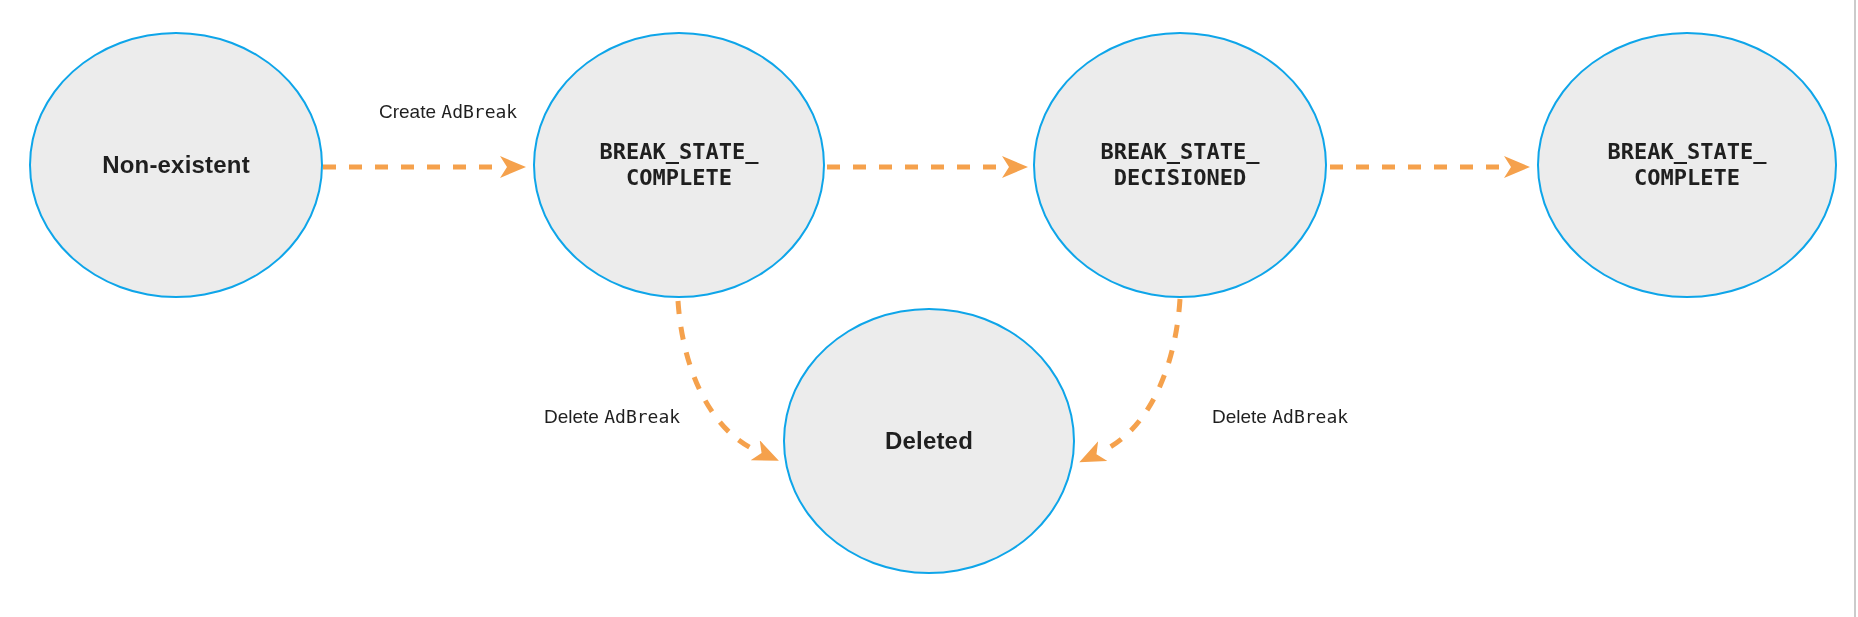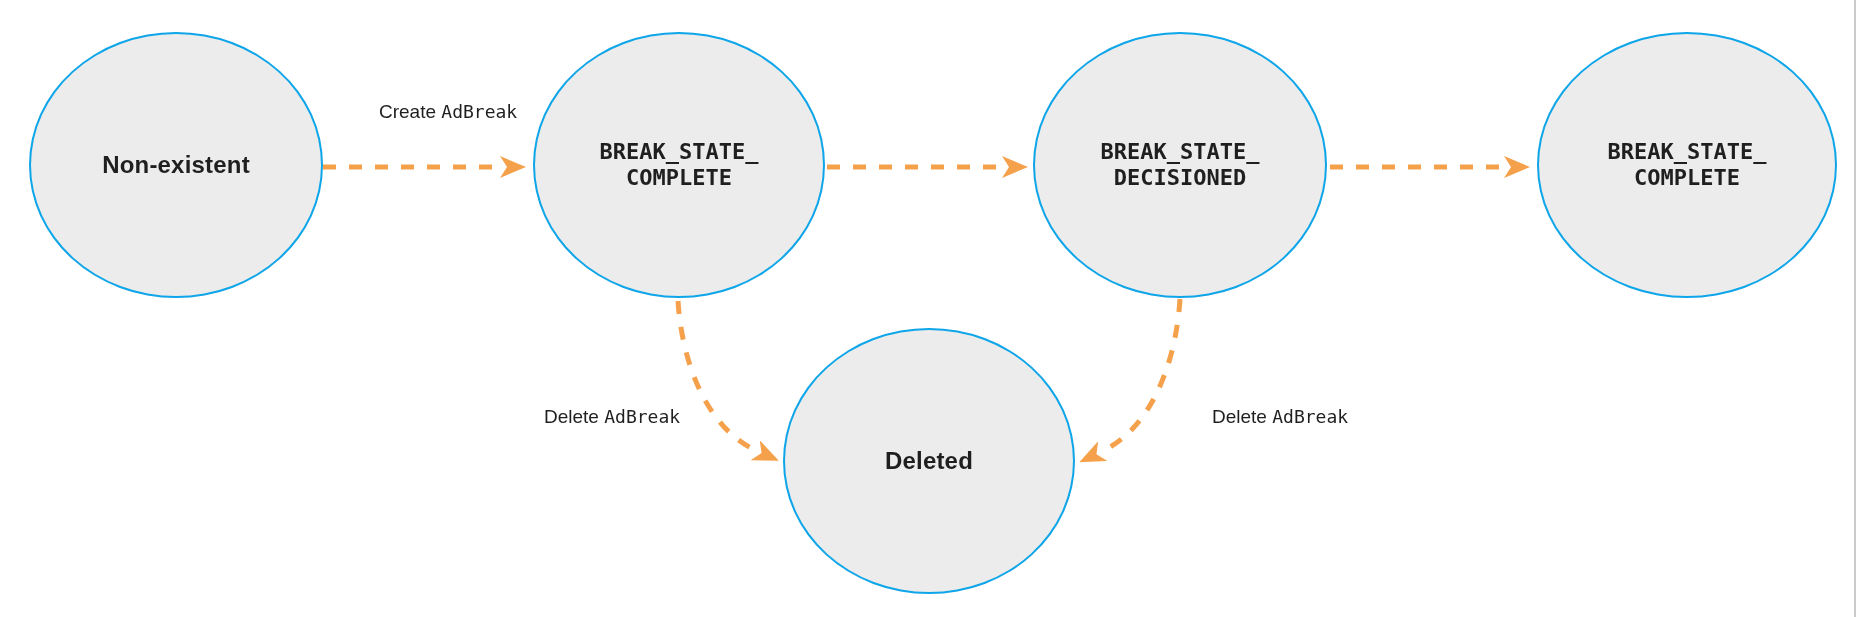--- a/index.html
+++ b/index.html
@@ -106,21 +106,21 @@
   <div class="state" style="left:1033px; top:32px; width:294px; height:266px;">
     <div class="mono-name">BREAK_STATE_</div>
     <div class="mono-name">DECISIONED</div>
   </div>
 
   <div class="state" style="left:1537px; top:32px; width:300px; height:266px;">
     <div class="mono-name">BREAK_STATE_</div>
     <div class="mono-name">COMPLETE</div>
   </div>
 
-  <div class="state" style="left:783px; top:328px; width:292px; height:266px;">
+  <div class="state" style="left:783px; top:308px; width:292px; height:266px;">
     <div class="sans-name">Deleted</div>
   </div>
 
   <div class="edge-label" style="left:350px; top:100px;">
     <span class="sans gap">Create</span><span class="mono">AdBreak</span>
   </div>
 
   <div class="edge-label multiline" style="left:833px; top:86px;">
   </div>
 

